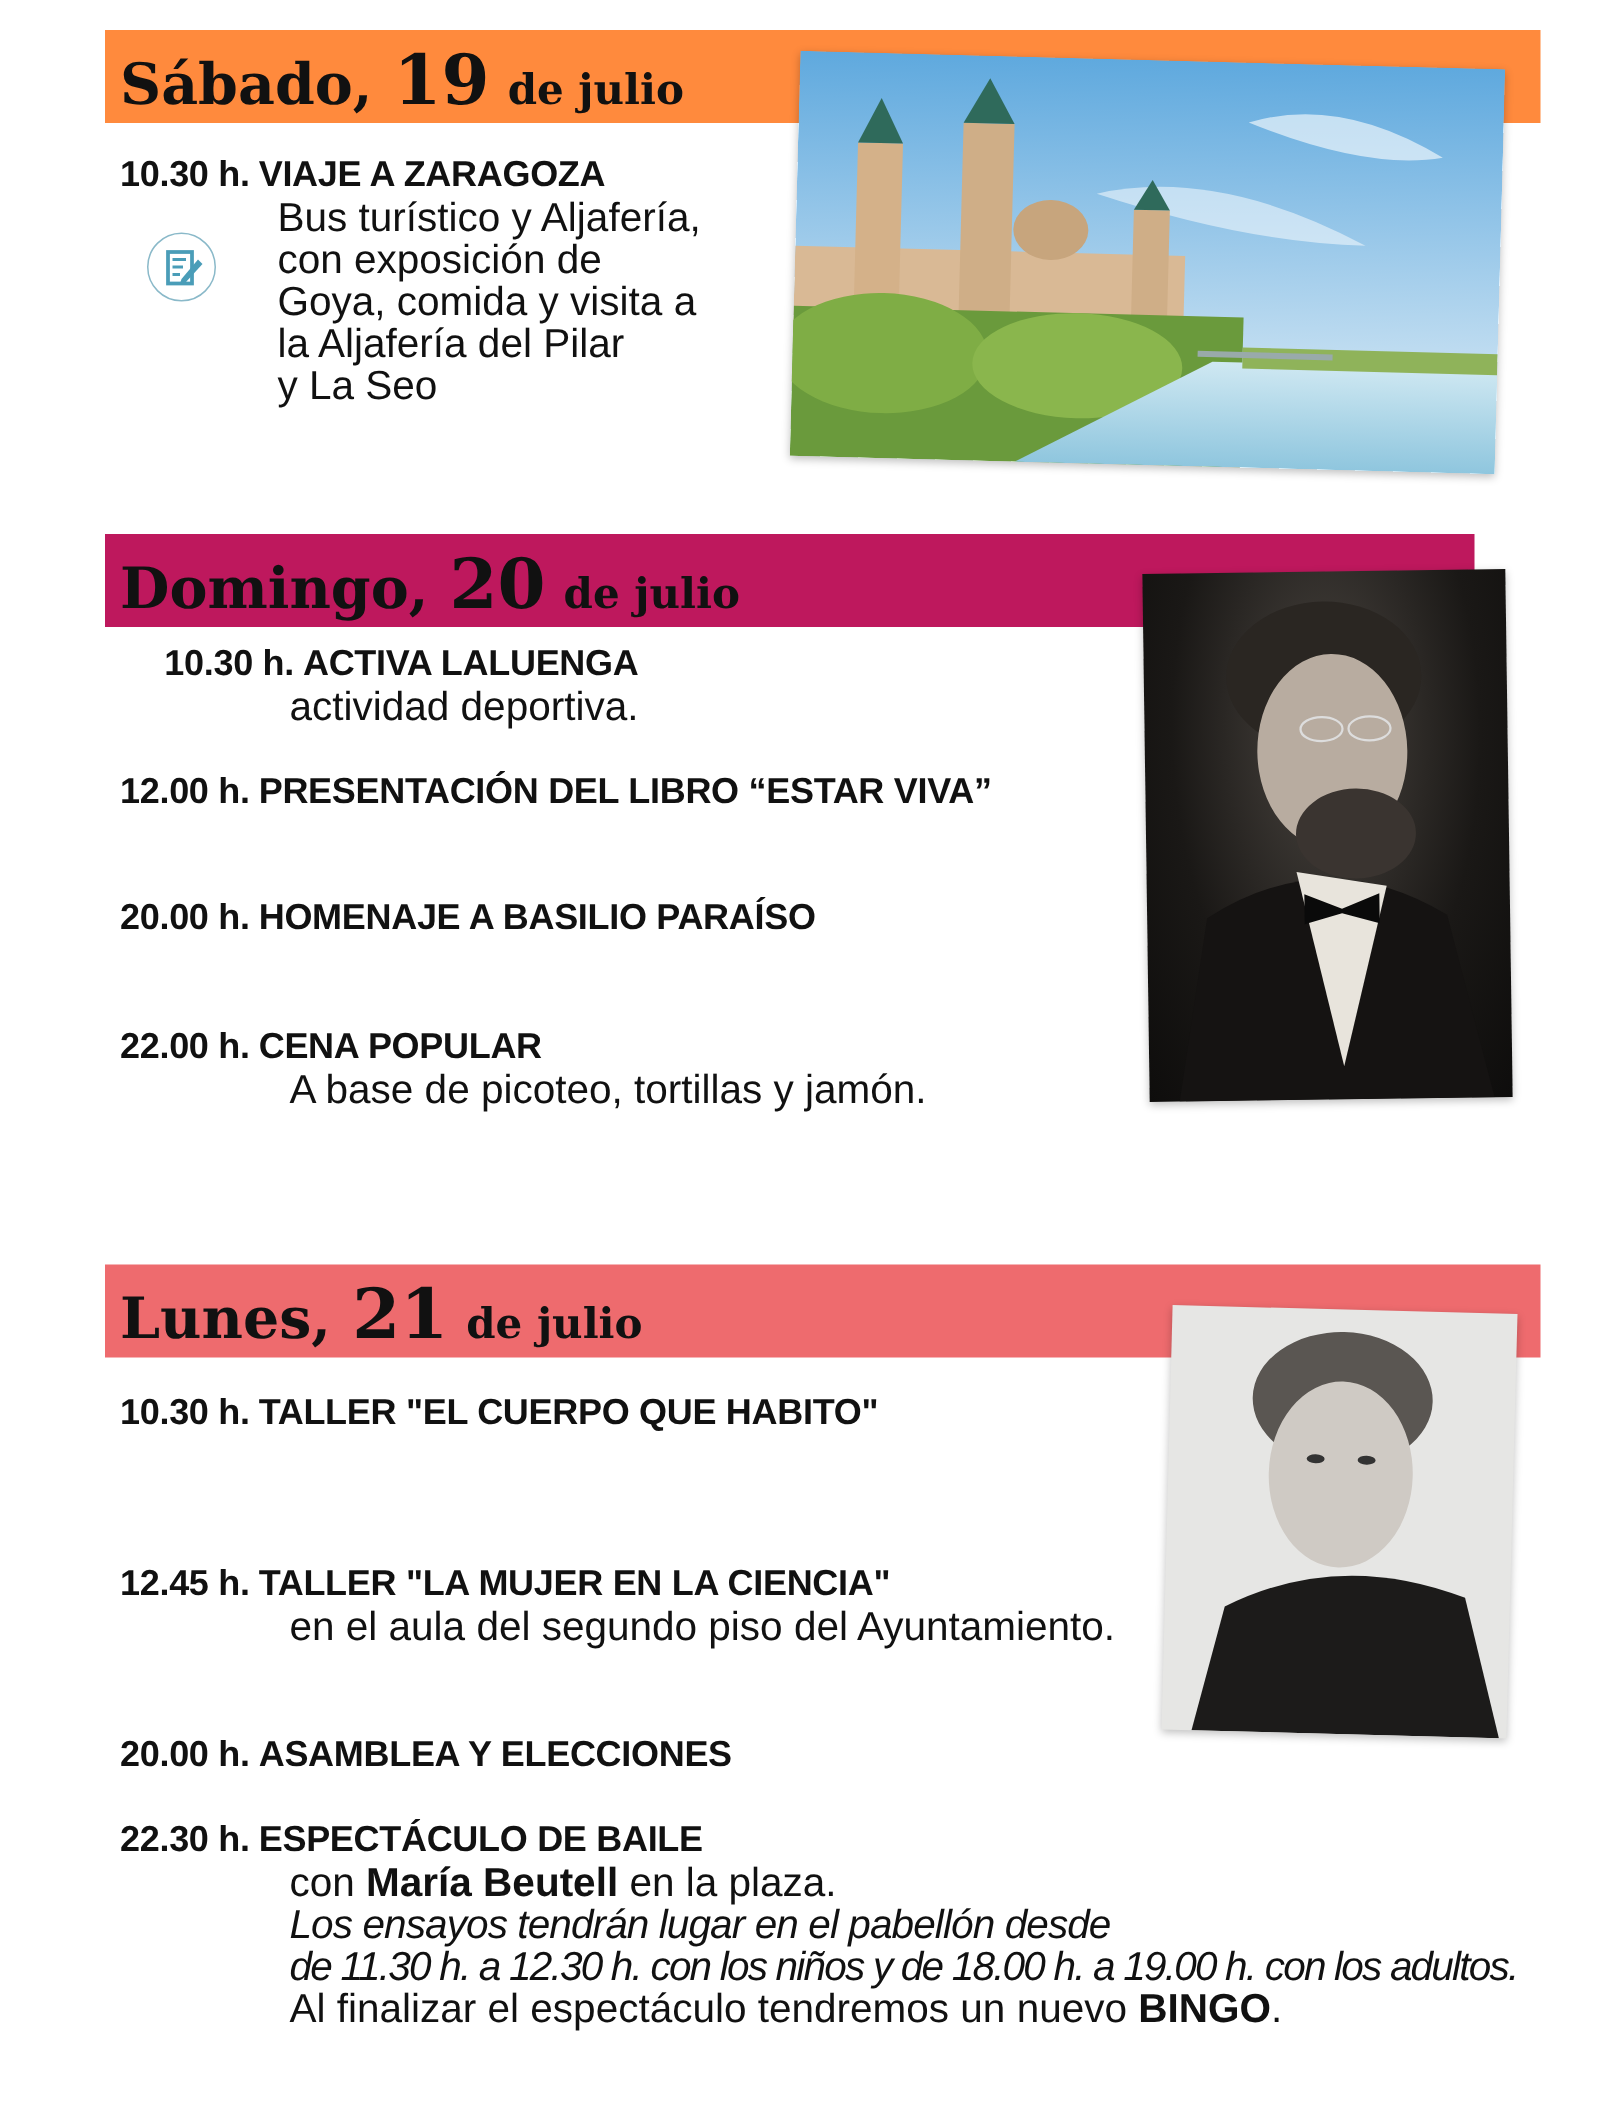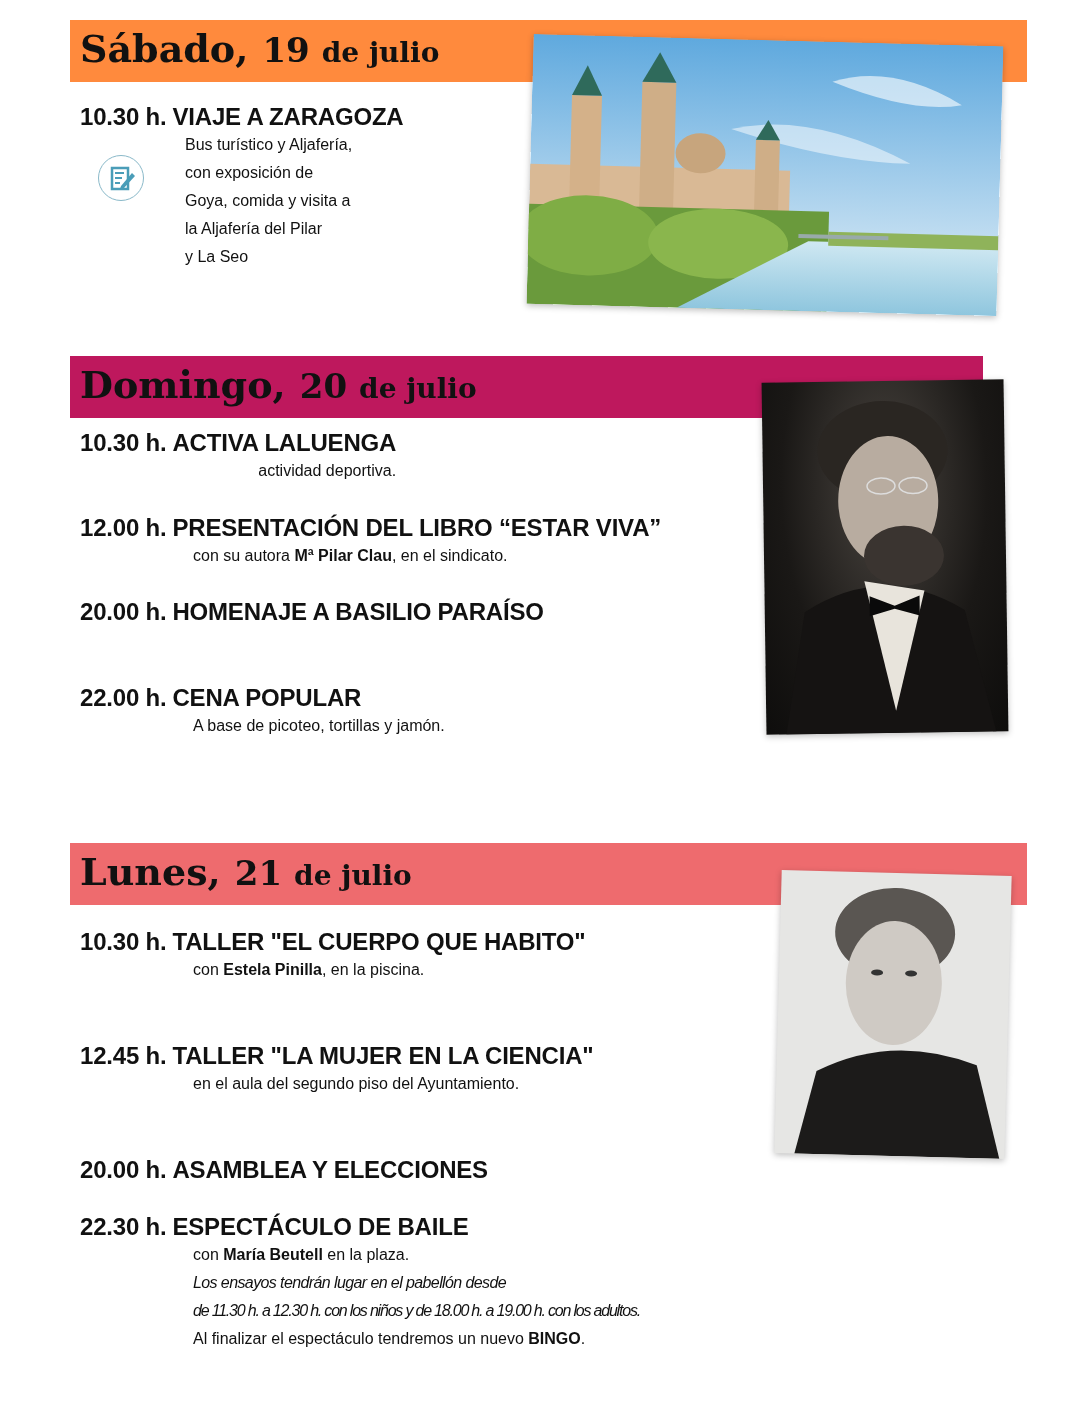--- a/index.html
+++ b/index.html
@@ -9,27 +9,27 @@
     }
     .band {
       position: absolute; left: 70px; height: 62px;
     }
     .band .title {
       position: absolute; left: 10px; top: 6px;
       font-family: "DejaVu Serif", "Liberation Serif", serif; font-weight: bold; color: #111;
       white-space: nowrap;
     }
     .band .title .day { font-size: 38px; }
-    .band .title .num { font-size: 34px; margin-left: 14px; }
+    .band .title .num { font-size: 46px; margin-left: 14px; }
     .band .title .rest { font-size: 28px; margin-left: 12px; }
 
     .event { position: absolute; left: 80px; }
     .event .head { font-weight: bold; font-size: 24px; white-space: nowrap; letter-spacing: -0.2px; }
     .event .head .time { margin-right: 6px; }
-    .event .desc { font-size: 16px; margin-left: 113px; line-height: 28px; white-space: nowrap; }
+    .event .desc { font-size: 27px; margin-left: 113px; line-height: 28px; white-space: nowrap; }
     .event .desc b { font-weight: bold; }
 
     .photo { position: absolute; overflow: hidden; box-shadow: 0 2px 6px rgba(0,0,0,0.25); }
     .edit-icon { position: absolute; left: 98px; top: 155px; width: 46px; height: 46px; border-radius: 50%; border: 1.5px solid #8ab9c9; box-sizing: border-box; }
   </style>
 </head>
 <body>
 
 <div class="band" style="top:20px; width:957px; background:#FF8A3D;">
   <div class="title">
@@ -109,21 +109,20 @@
   </svg>
 </div>
 
 <div class="event" style="top:429px;text-align:right;">
   <div class="head"><span class="time">10.30 h.</span><span>ACTIVA LALUENGA</span></div>
   <div class="desc">actividad deportiva.</div>
 </div>
 
 <div class="event" style="top:514px;">
   <div class="head"><span class="time">12.00 h.</span><span>PRESENTACIÓN DEL LIBRO “ESTAR VIVA”</span></div>
-  <div class="desc"><span>con su autora </span><b>Mª Pilar Clau</b><span>, en el sindicato.</span></div>
 </div>
 
 <div class="event" style="top:598px;">
   <div class="head"><span class="time">20.00 h.</span><span>HOMENAJE A BASILIO PARAÍSO</span></div>
 </div>
 
 <div class="event" style="top:684px;">
   <div class="head"><span class="time">22.00 h.</span><span>CENA POPULAR</span></div>
   <div class="desc">A base de picoteo, tortillas y jamón.</div>
 </div>
@@ -139,21 +138,20 @@
     <ellipse cx="115" cy="60" rx="60" ry="45" fill="#5a5652"></ellipse>
     <ellipse cx="115" cy="110" rx="48" ry="62" fill="#cfcac4"></ellipse>
     <ellipse cx="98" cy="100" rx="6" ry="3" fill="#333"></ellipse>
     <ellipse cx="132" cy="100" rx="6" ry="3" fill="#333"></ellipse>
     <path d="M20 283 L40 200 Q115 160 200 190 L225 283Z" fill="#1c1b1a"></path>
   </svg>
 </div>
 
 <div class="event" style="top:928px;">
   <div class="head"><span class="time">10.30 h.</span><span>TALLER "EL CUERPO QUE HABITO"</span></div>
-  <div class="desc"><span>con </span><b>Estela Pinilla</b><span>, en la piscina.</span></div>
 </div>
 
 <div class="event" style="top:1042px;">
   <div class="head"><span class="time">12.45 h.</span><span>TALLER "LA MUJER EN LA CIENCIA"</span></div>
   <div class="desc">en el aula del segundo piso del Ayuntamiento.</div>
 </div>
 
 <div class="event" style="top:1156px;">
   <div class="head"><span class="time">20.00 h.</span><span>ASAMBLEA Y ELECCIONES</span></div>
 </div>

